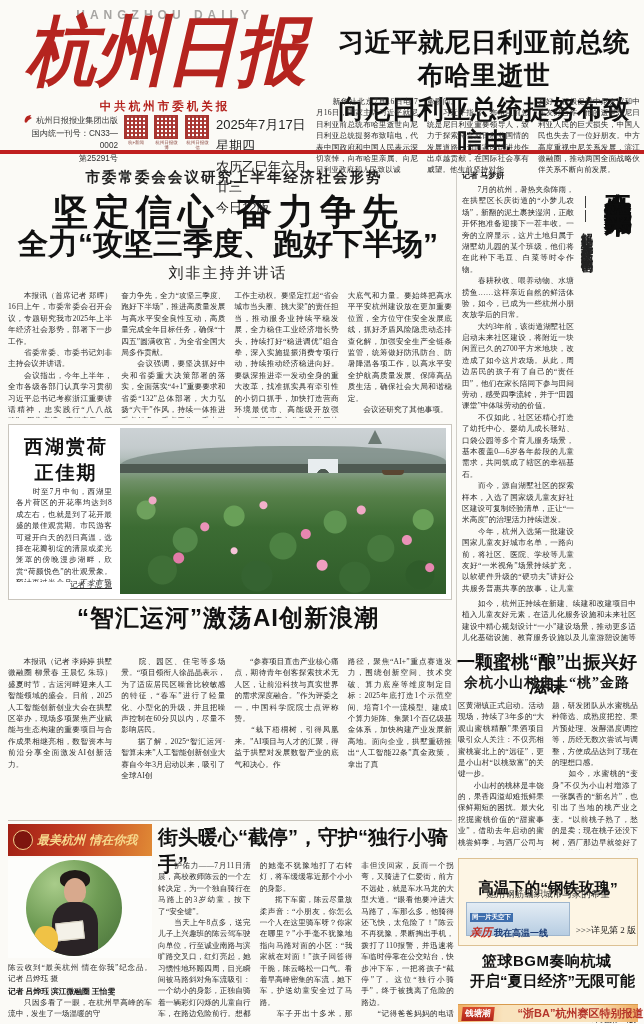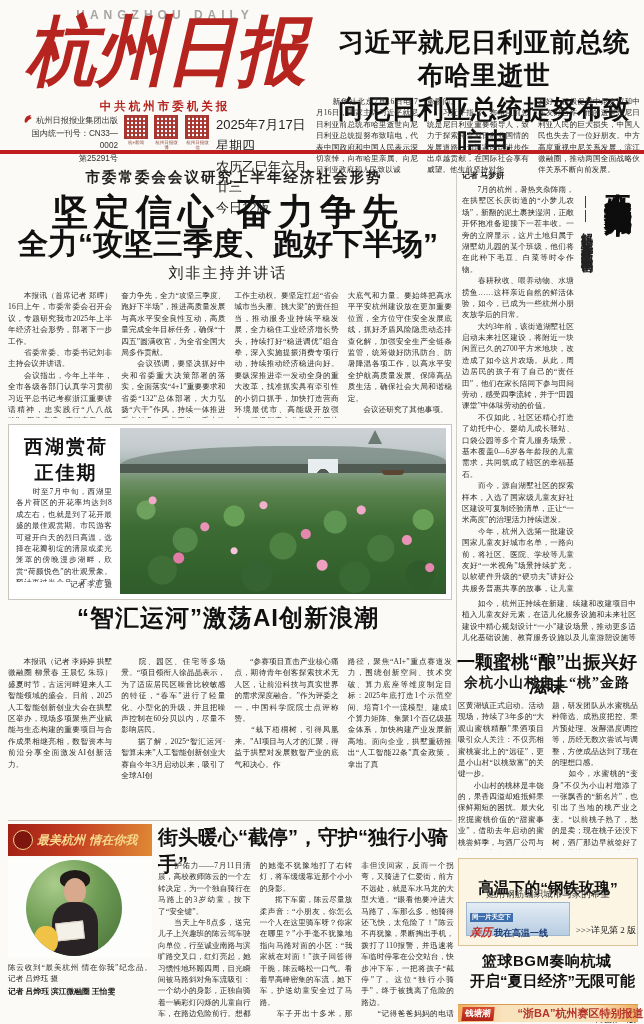--- a/index.html
+++ b/index.html
@@ -54,21 +54,21 @@
   
   .pe-h{left:456px;top:650px;width:182px;font-size:18px;letter-spacing:0;}
   .pe-sub{left:456px;top:674px;width:182px;font-size:14px;font-weight:bold;font-family:"Liberation Serif",serif;letter-spacing:1px;}
   .pe-cols{left:458px;top:698px;width:180px;height:152px;display:flex;gap:8px;overflow:hidden;align-items:center;}
   .pe-cols .txt{flex:1;}
 
   
   .lotus-box{left:8px;top:424px;width:442px;height:174px;border:1px solid #c9c5bd;background:#fff;}
   .lx-h{left:18px;top:434px;width:96px;font-size:19px;letter-spacing:2px;line-height:1.35;}
   .lx-body{left:16px;top:486px;width:96px;height:96px;overflow:hidden;}
-  .lx-credit{left:16px;top:580px;width:96px;font-size:7.6px;text-align:right;color:#2b2b2b;font-family:"Liberation Serif",serif;}
+  .lx-credit{left:16px;top:580px;width:96px;font-size:7.6px;text-align:right;color:#2b2b2b;font-family:"Liberation Serif",serif;text-decoration:underline;}
   .lotus-photo{left:120px;top:428px;width:326px;height:166px;overflow:hidden;
     background:linear-gradient(180deg,#ccd2d5 0,#c4cbcd 12%,#b4bfbd 18%,#8fa394 24%,#6f9067 32%,#557f48 42%,#3c6c33 60%,#2f5c2a 100%);}
   .lp-hill{position:absolute;left:0;top:18px;width:326px;height:22px;background:#7b8b85;border-radius:50% 40% 0 0/90% 70% 0 0;opacity:.8;}
   .lp-causeway{position:absolute;left:0;top:36px;width:326px;height:9px;background:#4e5a52;}
   .lp-bridge{position:absolute;left:188px;top:31px;width:30px;height:14px;background:#e8edef;
              -webkit-mask:radial-gradient(circle at 50% 115%,transparent 0 6px,#000 6.5px);
              mask:radial-gradient(circle at 50% 115%,transparent 0 6px,#000 6.5px);}
   .lp-pagoda{position:absolute;left:248px;top:2px;width:0;height:0;border-left:7px solid transparent;
              border-right:7px solid transparent;border-bottom:14px solid #6c7a74;}
   .lp-boat{position:absolute;left:262px;top:42px;width:22px;height:5px;background:#5a4632;border-radius:0 0 4px 4px;}
@@ -273,20 +273,21 @@
     <div class="rd-circle">
       <div class="rd-hair"></div>
       <div class="rd-head"></div>
       <div class="rd-body2"></div>
       <div class="rd-cert"></div>
       <div class="rd-toy"></div>
     </div>
   </div>
   <div class="abs rd-caption txt"><span>陈云收到“最美杭州 情在你我”纪念品。</span>　<span>记者 吕烨珏 摄</span></div>
   <div class="abs rd-byline">记者 吕烨珏 滨江微融圈 王怡雯</div>
+  <div class="abs rd-lede txt">　　只因多看了一眼，在杭州早高峰的车流中，发生了一场温暖的守</div>
   <div class="abs rd-cols">
     <div class="txt">　　护佑力——7月11日清晨，高校教师陈云的一个左转决定，为一个独自骑行在马路上的3岁幼童，按下了“安全键”。
 　　当天上午8点多，送完儿子上兴趣班的陈云驾车驶向单位，行至诚业南路与滨旷路交叉口，红灯亮起，她习惯性地环顾四周，目光瞬间被马路斜对角车流吸引：一个幼小的身影，正独自骑着一辆彩灯闪烁的儿童自行车，在路边危险前行。想都没想，焦急</div>
     <div class="txt">的她毫不犹豫地打了右转灯，将车缓缓靠近那个小小的身影。
 　　摇下车窗，陈云尽量放柔声音：“小朋友，你怎么一个人在这里骑车呀？你家在哪里？”小手毫不犹豫地指向马路对面的小区：“我家就在对面！”孩子回答得干脆，陈云略松一口气。看着早高峰密集的车流，她下车，护送幼童安全过了马路。
 　　车子开出十多米，那份“不放心”却像磁石一样拽住了她。“他真的进小区了吗？”陈云还是不放心，于是果断调转车头。结果，她发现小家伙并未回家，正沿着诚业路辅道继续蹬着他的小车……陈云放慢车速，无声地跟在孩子身后，默默守护。
 　　谁知，两个路口过去了，小家伙</div>
     <div class="txt">非但没回家，反而一个拐弯，又骑进了仁爱街，前方不远处，就是车水马龙的大型大道。“眼看他要冲进大马路了，车那么多，他骑得还飞快，太危险了！”陈云不再犹豫，果断掏出手机，拨打了110报警，并迅速将车临时停靠在公交站台，快步冲下车，一把将孩子“截停”了。这位“独行小骑手”，终于被拽离了危险的路边。
 　　“记得爸爸妈妈的电话号码吗？”“你上的幼儿园叫什么名字呀？”……蹲下身，陈云的目光与孩子齐平，声音温柔。然而，孩子只是懵懂地摇头，言语也含糊不清。等待民警的过程里，陈云耐心安抚着孩子紧张的情绪，始终紧紧牵着他的小手。“别怕，我是老师。”她轻声安慰。（下转第3版）</div>
   </div>

